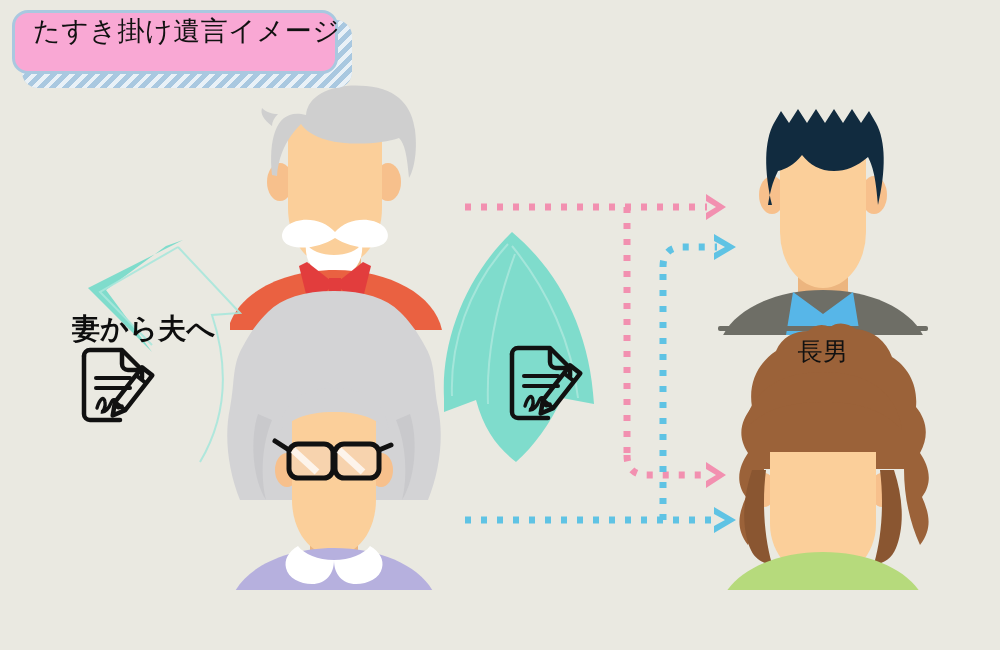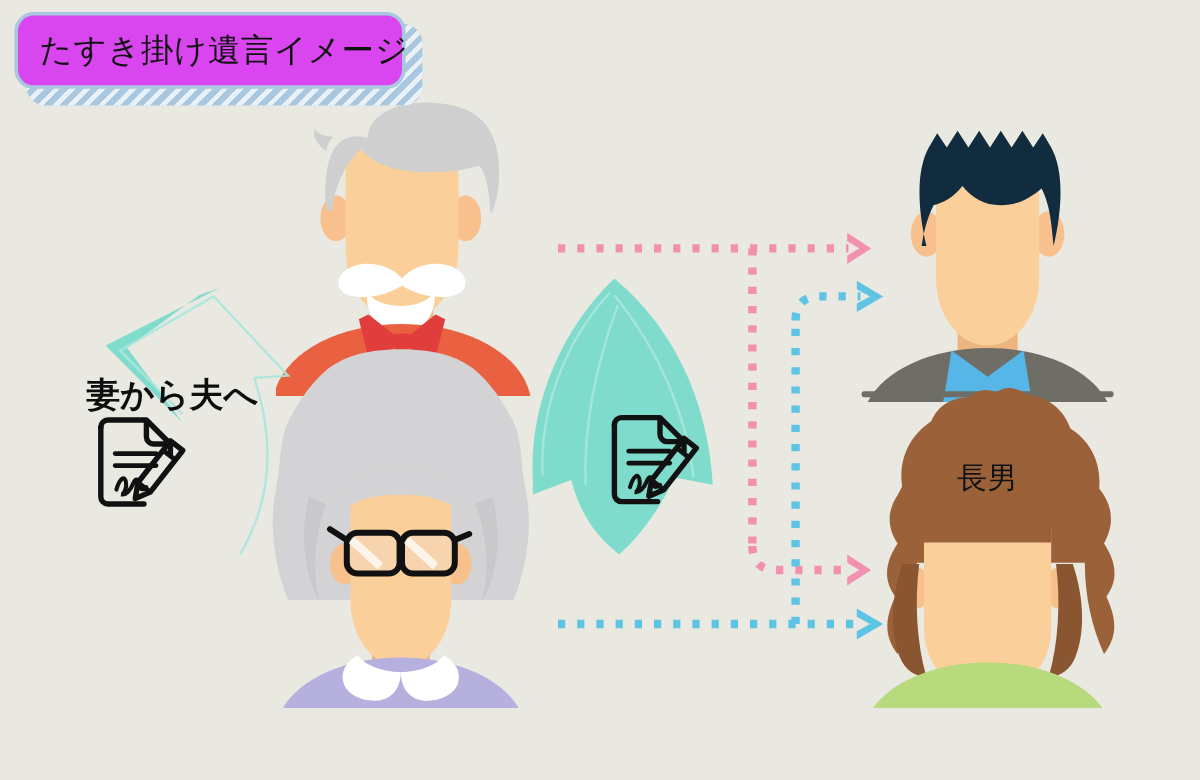--- a/index.html
+++ b/index.html
@@ -25,25 +25,25 @@
     border-radius:16px;
   }
   .title-shadow::after{
     content:"";position:absolute;inset:0;border-radius:16px;
     background:repeating-linear-gradient(135deg,
       rgba(255,255,255,.75) 0 4px, rgba(255,255,255,0) 4px 9px);
   }
   .title-box{
     position:absolute;left:0;top:0;
     width:326px;height:64px;
-    background:#d946ef;
+    background:#f9a8d4;
     border:3px solid #a9c8e0;
     border-radius:16px;
     box-sizing:border-box;
-    display:flex;align-items:center;
+    display:flex;align-items:flex-start;
   }
   .title-text{
     padding-left:18px;
     font-size:27px;
     letter-spacing:.02em;
     color:#111;
     white-space:nowrap;
     font-weight:500;
   }
 
@@ -62,21 +62,21 @@
   
   .person-caption{
     position:absolute;
     width:220px;
     text-align:center;
     font-size:25px;
     font-weight:500;
     color:#111;
     letter-spacing:.02em;
   }
-  #caption-eldest-son{left:713px;top:335px;margin-top:47px;}
+  #caption-eldest-son{left:713px;top:335px;}
   #caption-eldest-daughter{left:713px;top:592px;}
 </style>
 </head>
 <body>
 
 <div id="stage">
 
   <svg width="1000" height="650" viewBox="0 0 1000 650">
 
     <defs>

